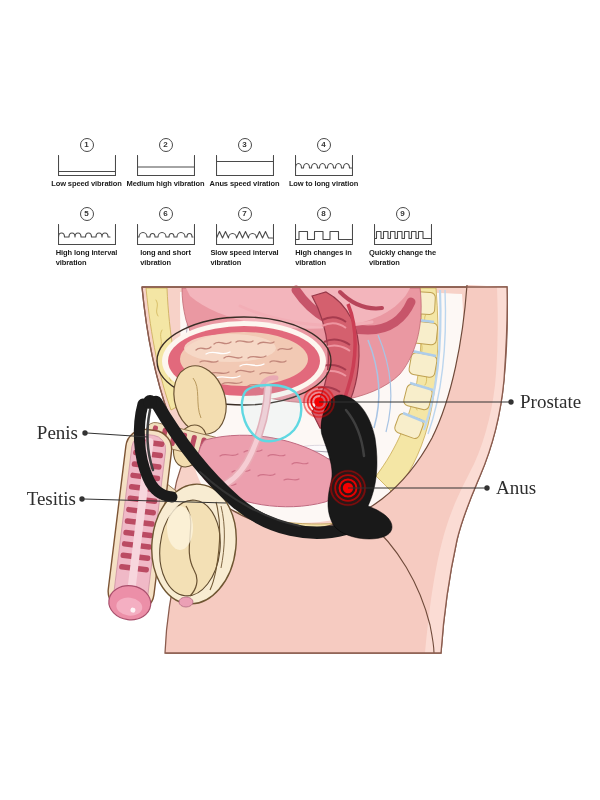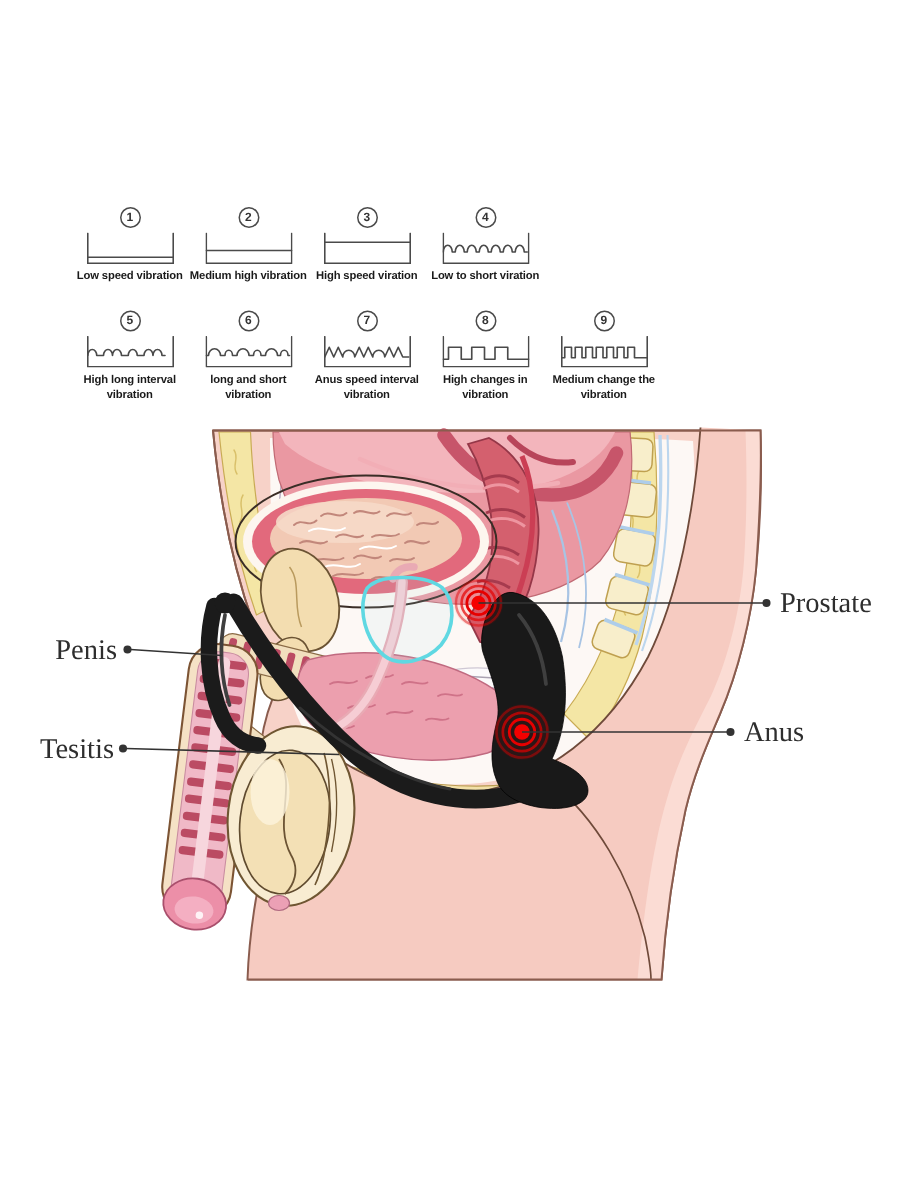--- a/index.html
+++ b/index.html
@@ -7,21 +7,21 @@
           font-family:"Liberation Sans",sans-serif;}
   
   .modes{position:absolute;left:47px;top:138px;display:grid;
          grid-template-columns:repeat(5,79px);row-gap:18px;}
   .mode{display:flex;flex-direction:column;align-items:center;}
   .mode-num{width:12px;height:12px;border:1px solid #4a4a4a;border-radius:50%;
             font-size:8px;line-height:12px;text-align:center;color:#333;font-weight:700;}
   .mode-wave{margin-top:3px;}
   .mode-wave path{stroke:#4a4a4a;stroke-width:1.1;fill:none;stroke-linecap:round;stroke-linejoin:round;}
   .mode-label{margin-top:3px;font-size:7.5px;font-weight:700;color:#1a1a1a;
-              text-align:center;line-height:1.3;letter-spacing:-0.1px;}
+              text-align:left;line-height:1.3;letter-spacing:-0.1px;}
   .mode-label .ln{white-space:nowrap;}
   
   .anatomy{position:absolute;left:0;top:280px;width:600px;height:380px;}
   .label-text{font-family:"Liberation Serif",serif;font-size:19px;fill:#2e2e2e;}
   .leader{stroke:#333;stroke-width:1.1;fill:none;}
   .squig{fill:none;stroke-linecap:round;}
 </style>
 </head>
 <body>
 
@@ -50,32 +50,32 @@
         </div>
     </div>
 
     <div class="mode" style="grid-area: 1 / 3;">
       <div class="mode-num"><span>3</span></div>
       <svg class="mode-wave" width="58" height="21" viewBox="0 0 58 21">
         <path class="tray" d="M0.5,0.5 V20.5 H57.5 V0.5"></path>
         <path class="wave" d="M0.5,6.5 H57.5"></path>
       </svg>
       <div class="mode-label">
-          <div class="ln">High speed viration</div>
+          <div class="ln">Anus speed viration</div>
         </div>
     </div>
 
     <div class="mode" style="grid-area: 1 / 4;">
       <div class="mode-num"><span>4</span></div>
       <svg class="mode-wave" width="58" height="21" viewBox="0 0 58 21">
         <path class="tray" d="M0.5,0.5 V20.5 H57.5 V0.5"></path>
         <path class="wave" d="M0.5,13 a3,4.5 0 1 1 6,0 h2 a3,4.5 0 1 1 6,0 h2 a3,4.5 0 1 1 6,0 h2 a3,4.5 0 1 1 6,0 h2 a3,4.5 0 1 1 6,0 h2 a3,4.5 0 1 1 6,0 h2 a3,4.5 0 1 1 6,0 h2 "></path>
       </svg>
       <div class="mode-label">
-          <div class="ln">Low to short  viration</div>
+          <div class="ln">Low to long  viration</div>
         </div>
     </div>
 
     <div class="mode" style="grid-area: 2 / 1;">
       <div class="mode-num"><span>5</span></div>
       <svg class="mode-wave" width="58" height="21" viewBox="0 0 58 21">
         <path class="tray" d="M0.5,0.5 V20.5 H57.5 V0.5"></path>
         <path class="wave" d="M0.5,13 a3,4 0 1 1 6,0 h4.5 a3,4 0 1 1 6,0 a3,4 0 1 1 6,0 h4.5 a3,4 0 1 1 6,0 h4.5 a3,4 0 1 1 6,0 a3,4 0 1 1 6,0 h2"></path>
       </svg>
       <div class="mode-label">
@@ -96,21 +96,21 @@
         </div>
     </div>
 
     <div class="mode" style="grid-area: 2 / 3;">
       <div class="mode-num"><span>7</span></div>
       <svg class="mode-wave" width="58" height="21" viewBox="0 0 58 21">
         <path class="tray" d="M0.5,0.5 V20.5 H57.5 V0.5"></path>
         <path class="wave" d="M0.5,14 l3,-6.5 l3,6.5 l3,-6.5 l3,6.5 a4,4.5 0 1 1 8,0 l3,-6.5 l3,6.5 l3,-6.5 l3,6.5 a4,4.5 0 1 1 8,0 l3,-6.5 l3,6.5 l3,-6.5 l3,6.5 h4"></path>
       </svg>
       <div class="mode-label">
-          <div class="ln">Anus speed interval</div>
+          <div class="ln">Slow speed interval</div>
           <div class="ln">vibration</div>
         </div>
     </div>
 
     <div class="mode" style="grid-area: 2 / 4;">
       <div class="mode-num"><span>8</span></div>
       <svg class="mode-wave" width="58" height="21" viewBox="0 0 58 21">
         <path class="tray" d="M0.5,0.5 V20.5 H57.5 V0.5"></path>
         <path class="wave" d="M0.5,15.5 h3.5 v-8 h8.5 v8 h7 v-8 h8.5 v8 h7 v-8 h8.5 v8 h14"></path>
       </svg>
@@ -120,21 +120,21 @@
         </div>
     </div>
 
     <div class="mode" style="grid-area: 2 / 5;">
       <div class="mode-num"><span>9</span></div>
       <svg class="mode-wave" width="58" height="21" viewBox="0 0 58 21">
         <path class="tray" d="M0.5,0.5 V20.5 H57.5 V0.5"></path>
         <path class="wave" d="M0.5,14.5 h2 v-7 h4.5 v7 h2.5 v-7 h4.5 v7 h2.5 v-7 h4.5 v7 h2.5 v-7 h4.5 v7 h2.5 v-7 h4.5 v7 h2.5 v-7 h4.5 v7 h2.5 v-7 h4.5 v7 h2.5 h6"></path>
       </svg>
       <div class="mode-label">
-          <div class="ln">Medium change the</div>
+          <div class="ln">Quickly change the</div>
           <div class="ln">vibration</div>
         </div>
     </div>
   </div>
 
   <svg class="anatomy" viewBox="0 0 600 380">
 
     <g>
       <path d="M142,7 C147,60 156,100 169,136 C175,152 181,166 186,176 C174,200 170,230 173,260 C175,300 170,340 166,373 L441,373 C444,330 450,292 457,260 C463,235 472,215 480,196 C492,168 501,132 504,100 C507,70 508,40 507,7 Z" fill="#f7d2c8" stroke="#8a5c4e" stroke-width="1.3"></path>
       <path d="M180,12 C260,10 400,10 462,14 C466,70 462,120 448,158 C430,205 380,235 320,242 C270,247 225,235 205,210 C188,188 180,120 180,12 Z" fill="#fdf8f5" stroke="none"></path>

